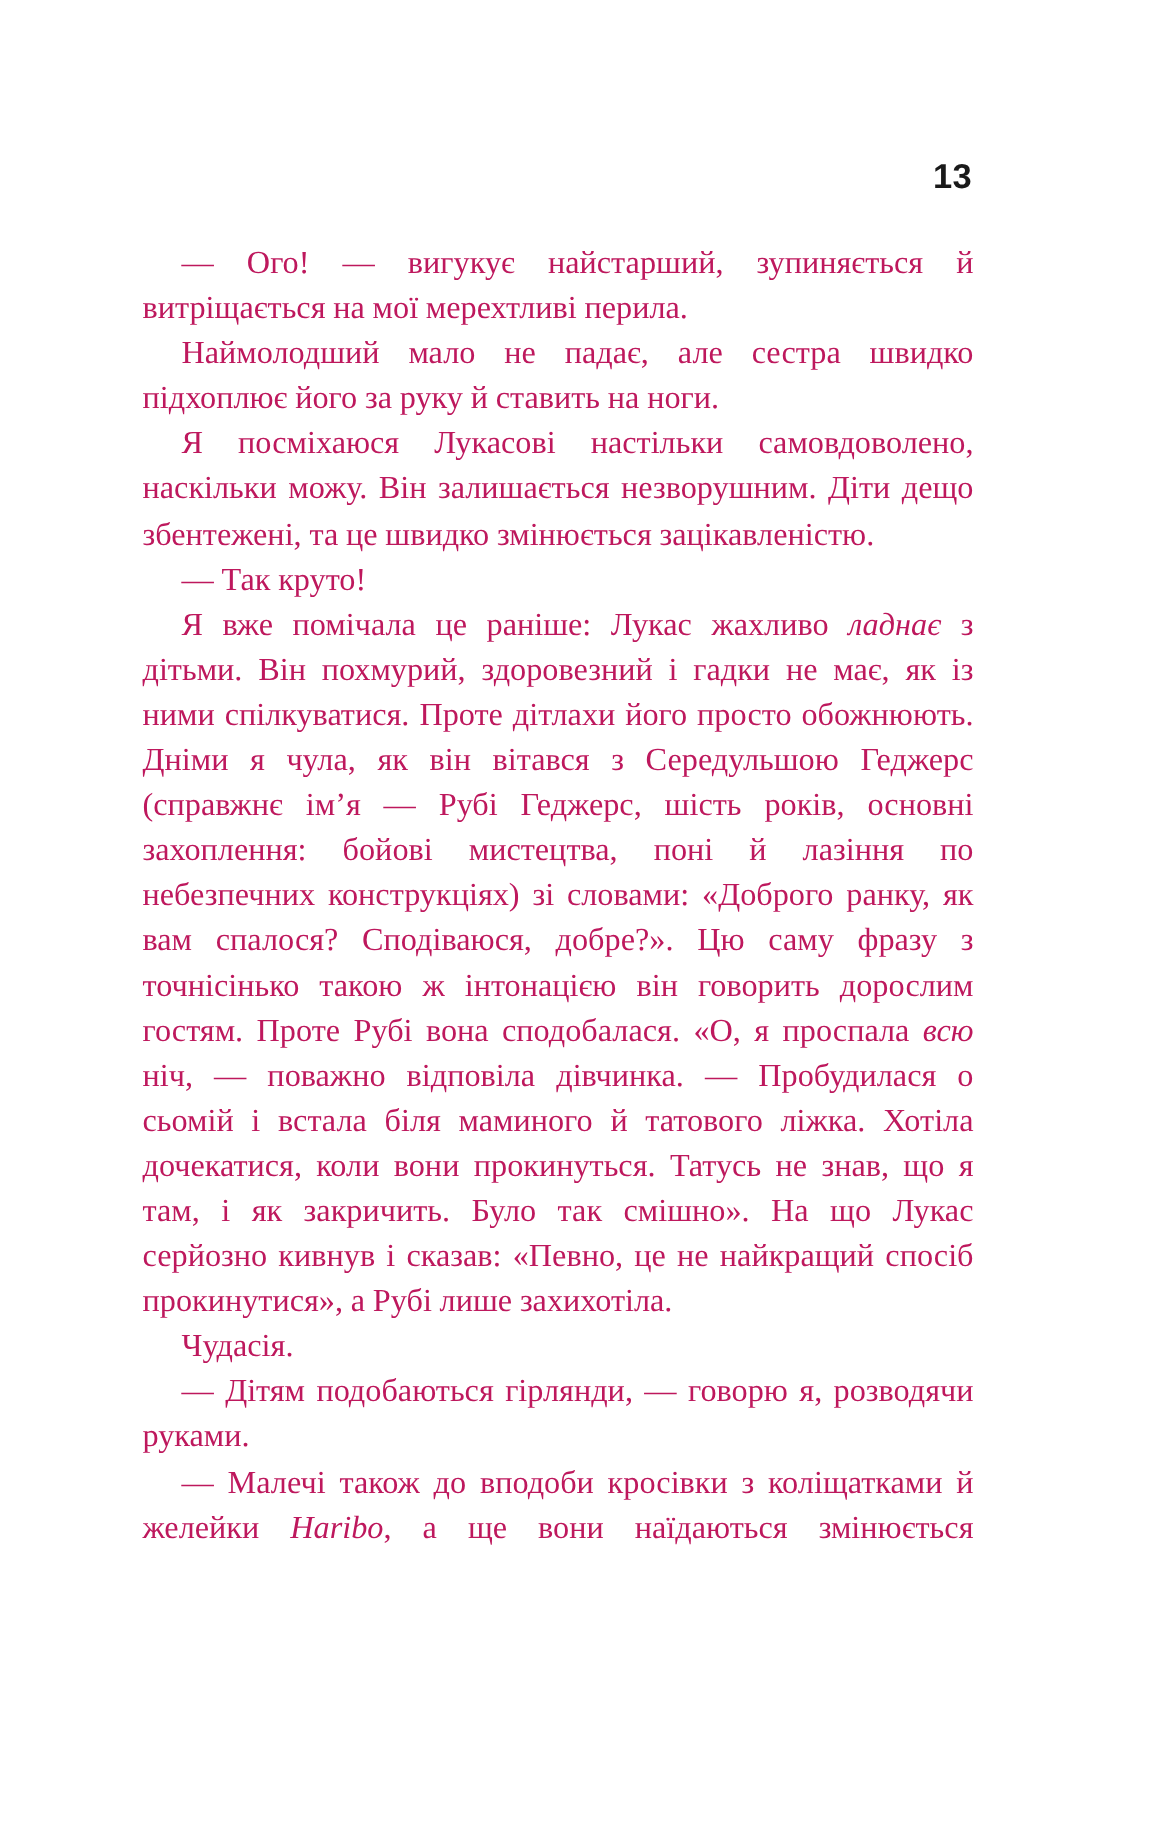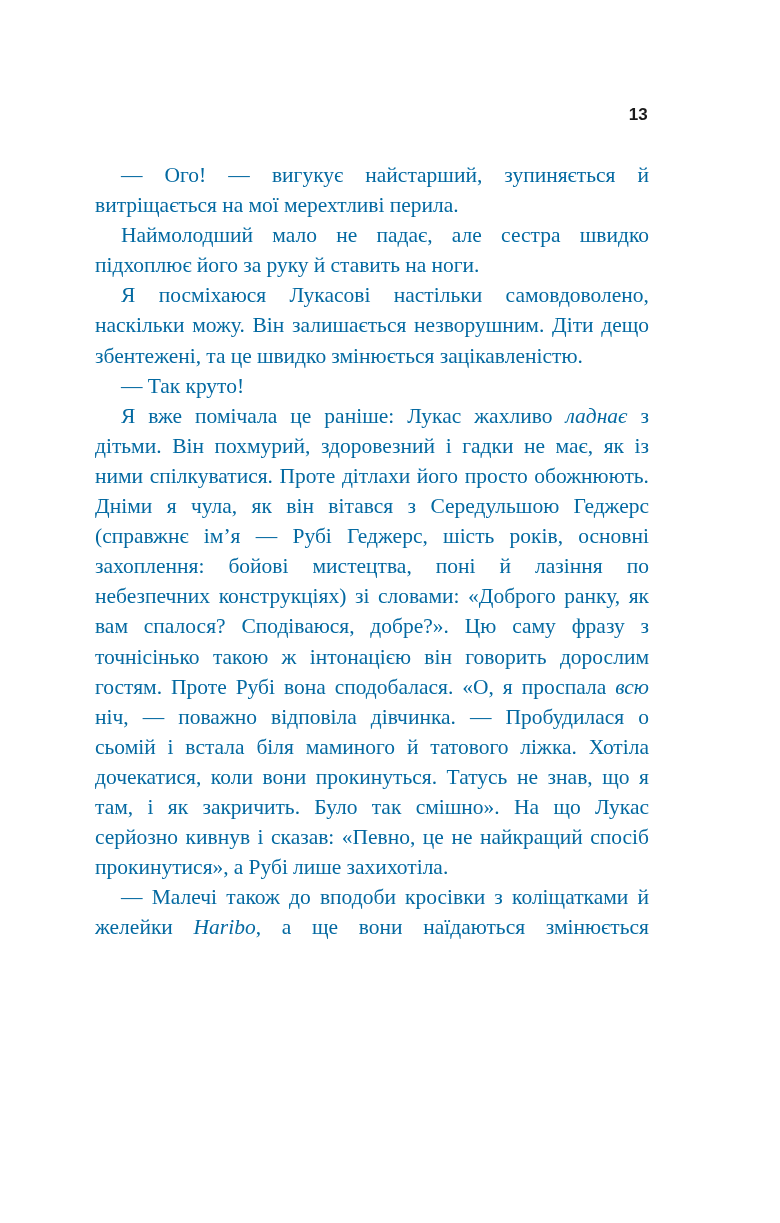--- a/index.html
+++ b/index.html
@@ -17,41 +17,41 @@
     box-sizing: border-box;
   }
 
   
   .folio {
     position: absolute;
     top: 106px;
     right: 132px;
     font-family: "Liberation Sans", sans-serif;
     font-weight: 700;
-    font-size: 17px;
+    font-size: 23px;
     letter-spacing: 0.2px;
     color: #1a1a1a;
     line-height: 1;
     text-align: right;
   }
 
   
   .textblock {
     position: absolute;
     left: 95px;
     top: 160px;
     width: 554px;
   }
 
   .textblock p {
     margin: 0;
     font-family: "Liberation Serif", "DejaVu Serif", serif;
     font-size: 21.5px;
     line-height: 30.1px;
-    color: #0369a1;
+    color: #be185d;
     text-align: justify;
     text-justify: inter-word;
     text-indent: 26px;
     -webkit-hyphens: manual;
     hyphens: manual;
     word-spacing: -0.2px;
   }
 
   
   .textblock p.clipped::after {
@@ -79,20 +79,22 @@
     <p>Наймолодший мало не падає, але сестра швидко підхоплює його за руку й ставить на ноги.</p>
 
     <p>Я посміхаюся Лукасові настільки самовдоволено, наскільки можу. Він залишається незворушним. Діти дещо збентежені, та це швидко змінюється зацікавленістю.</p>
 
     <p>— Так круто!</p>
 
     <p>
       <span>Я вже помічала це раніше: Лукас жахливо </span><em>ладнає</em><span> з дітьми. Він похмурий, здоровезний і гадки не має, як із ними спілкуватися. Проте дітлахи його просто обожнюють. Дніми я чула, як він вітався з Середульшою Геджерс (справжнє ім’я — Рубі Геджерс, шість років, основні захоплення: бойові мистецтва, поні й лазіння по небезпечних конструкціях) зі словами: «Доброго ранку, як вам спалося? Сподіваюся, добре?». Цю саму фразу з точнісінько такою ж інтонацією він говорить дорослим гостям. Проте Рубі вона сподобалася. «О, я проспала </span><em>всю</em><span> ніч, — поважно відповіла дівчинка. — Пробудилася о сьомій і встала біля маминого й татового ліжка. Хотіла дочекатися, коли вони прокинуться. Татусь не знав, що я там, і як закричить. Було так смішно». На що Лукас серйозно кивнув і сказав: «Певно, це не найкращий спосіб прокинутися», а Рубі лише захихотіла.</span>
     </p>
 
+    <p>Чудасія.</p>
 
+    <p>— Дітям подобаються гірлянди, — говорю я, розводячи руками.</p>
 
     <p class="clipped">
       <span>— Малечі також до вподоби кросівки з коліщатками й желейки </span><em>Haribo</em><span>, а ще вони наїдаються змінюється</span>
     </p>
 
   </div>
 </div>
 
 </body></html>

